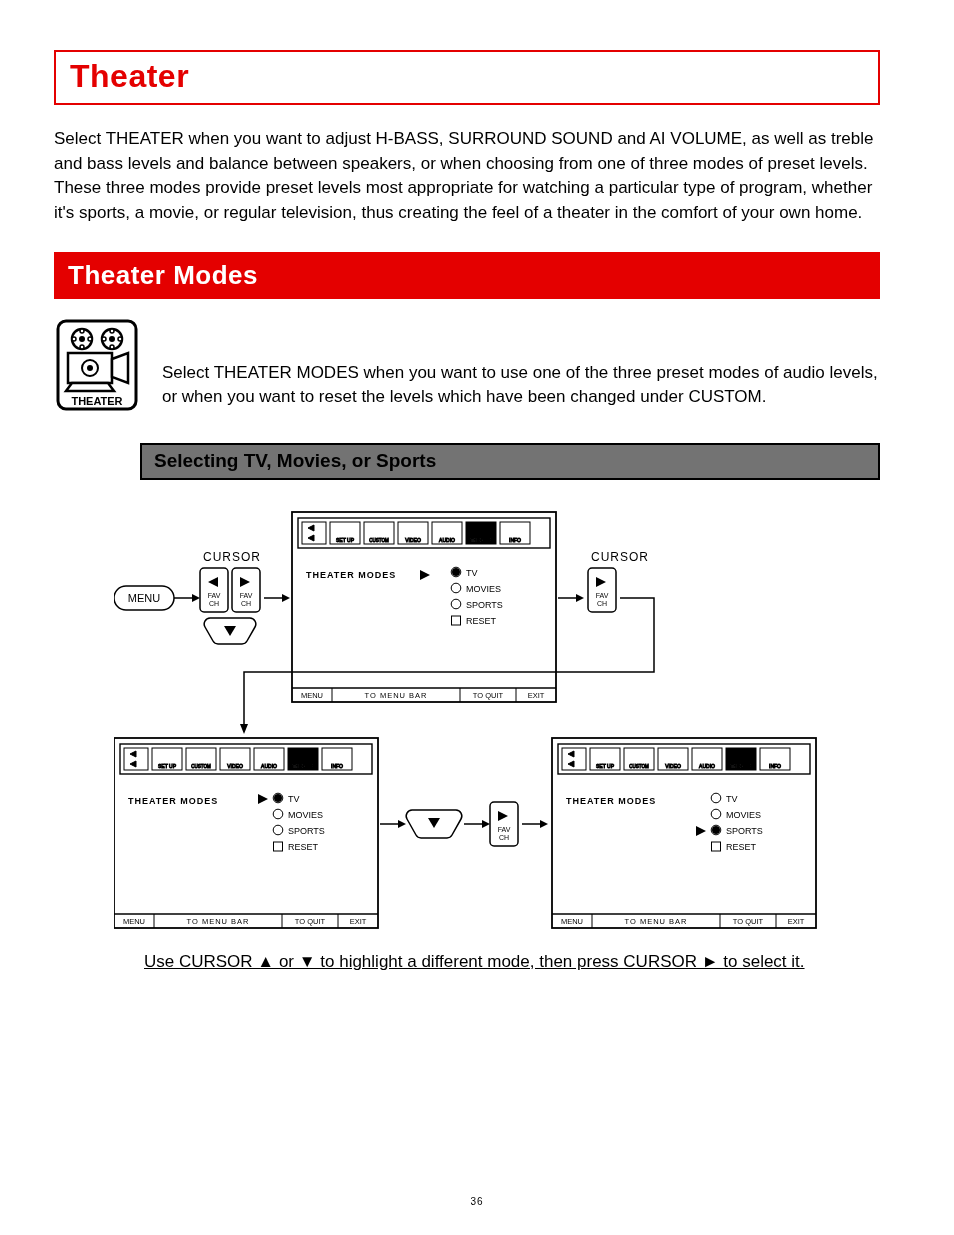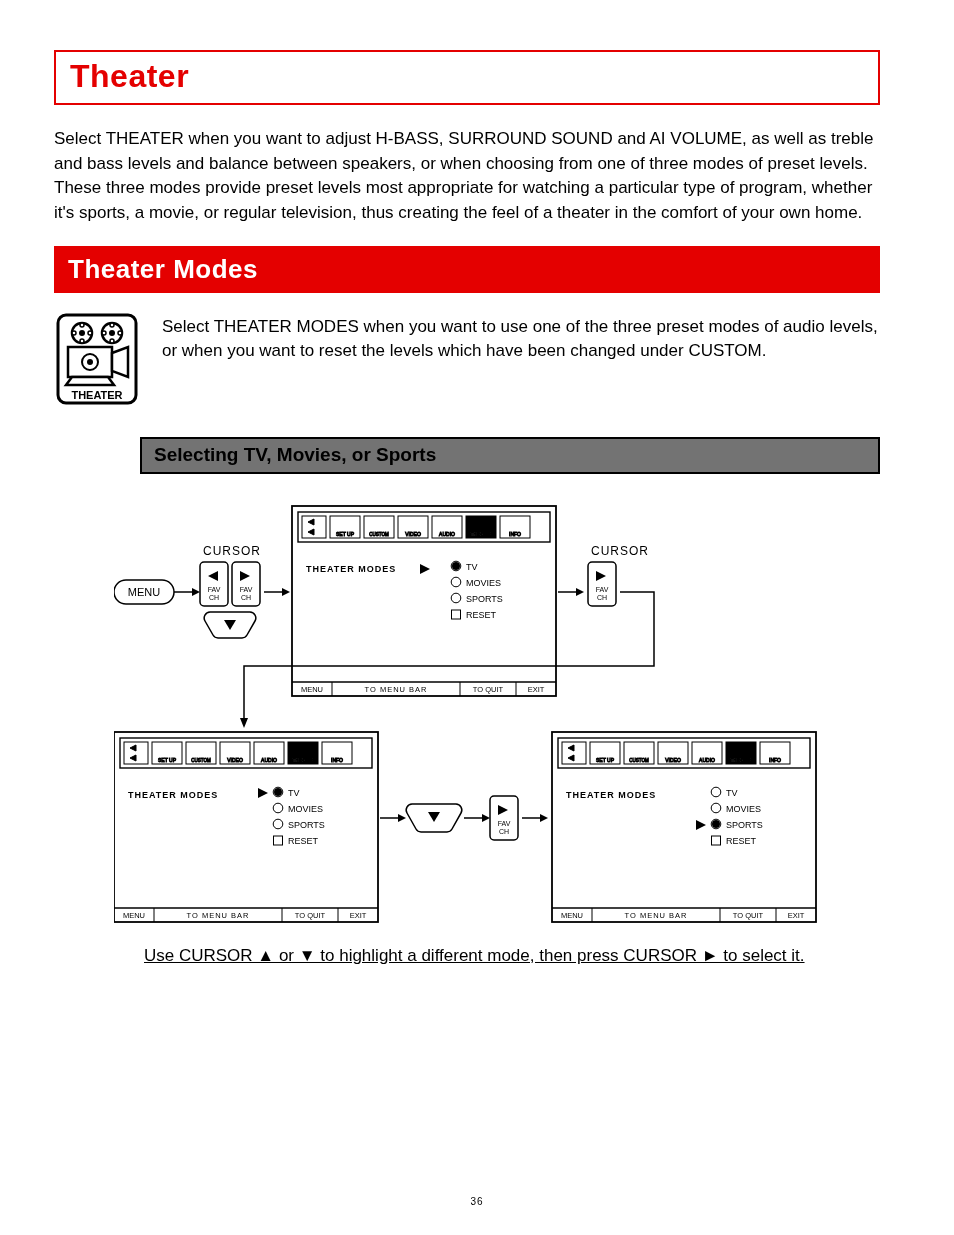--- a/index.html
+++ b/index.html
@@ -31,21 +31,21 @@
     color: #e40000;
     font-size: 32px;
     font-weight: 700;
     letter-spacing: 0.5px;
   }
 
   
   .intro {
     font-size: 17px;
     line-height: 1.45;
-    margin-bottom: 20px;
+    margin-bottom: 26px;
   }
 
   
   .section-band {
     background: #e40000;
     color: #fff;
     font-size: 26px;
     font-weight: 700;
     padding: 8px 14px;
     letter-spacing: 0.5px;
@@ -57,20 +57,21 @@
     display: flex;
     align-items: flex-start;
     gap: 22px;
     margin-bottom: 26px;
   }
   .theater-desc {
     flex: 1;
     font-size: 17px;
     line-height: 1.45;
     padding-top: 4px;
+    margin-top: 40px;
   }
 
   
   .subhead-rule {
     border: 2px solid #000;
     padding: 5px 12px 6px 12px;
     font-size: 19px;
     font-weight: 700;
     margin-left: 86px;
     margin-bottom: 26px;

